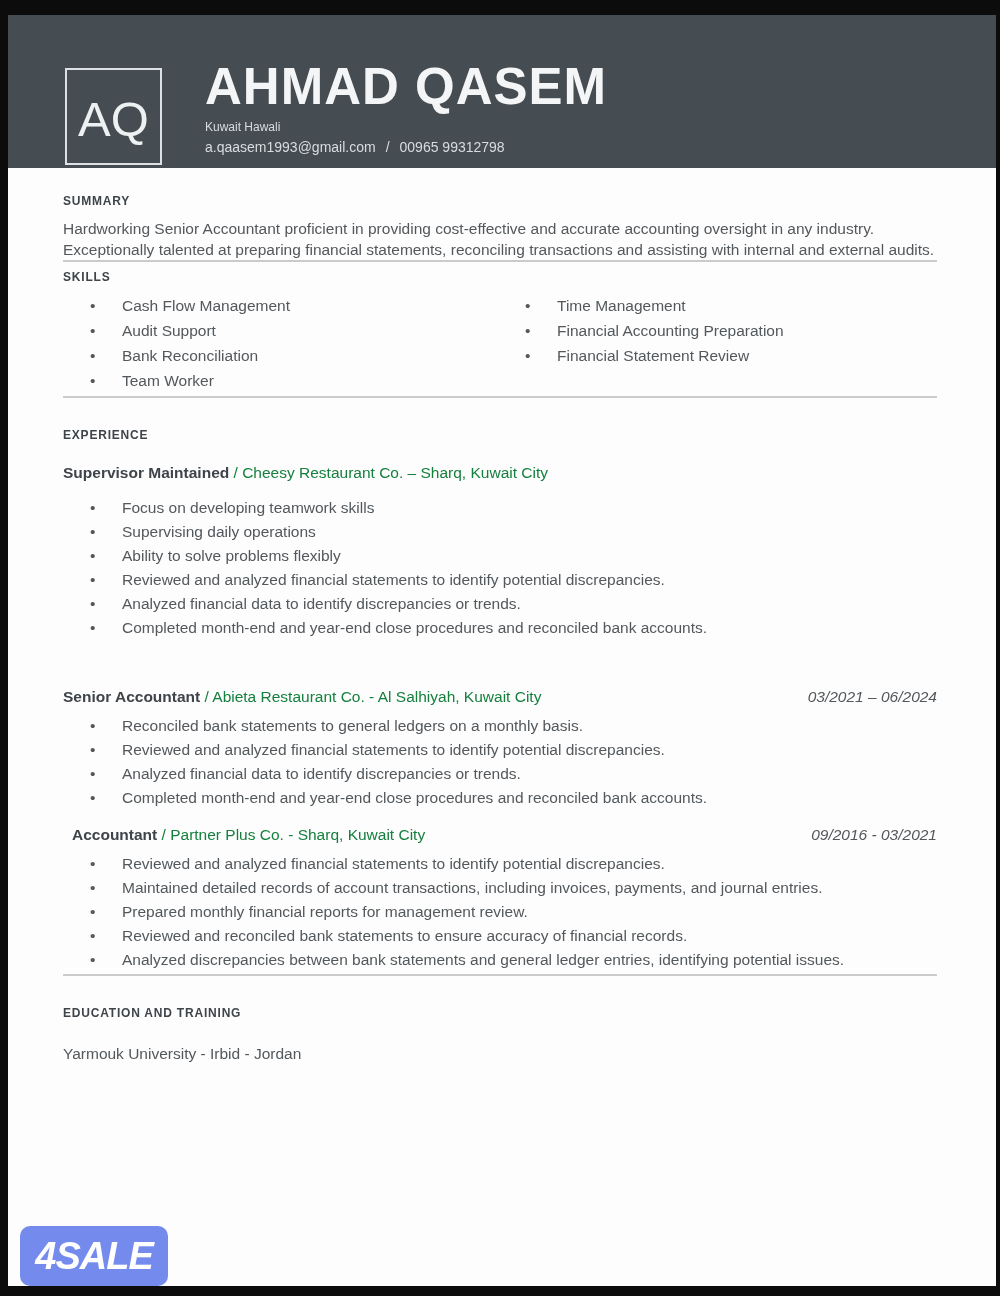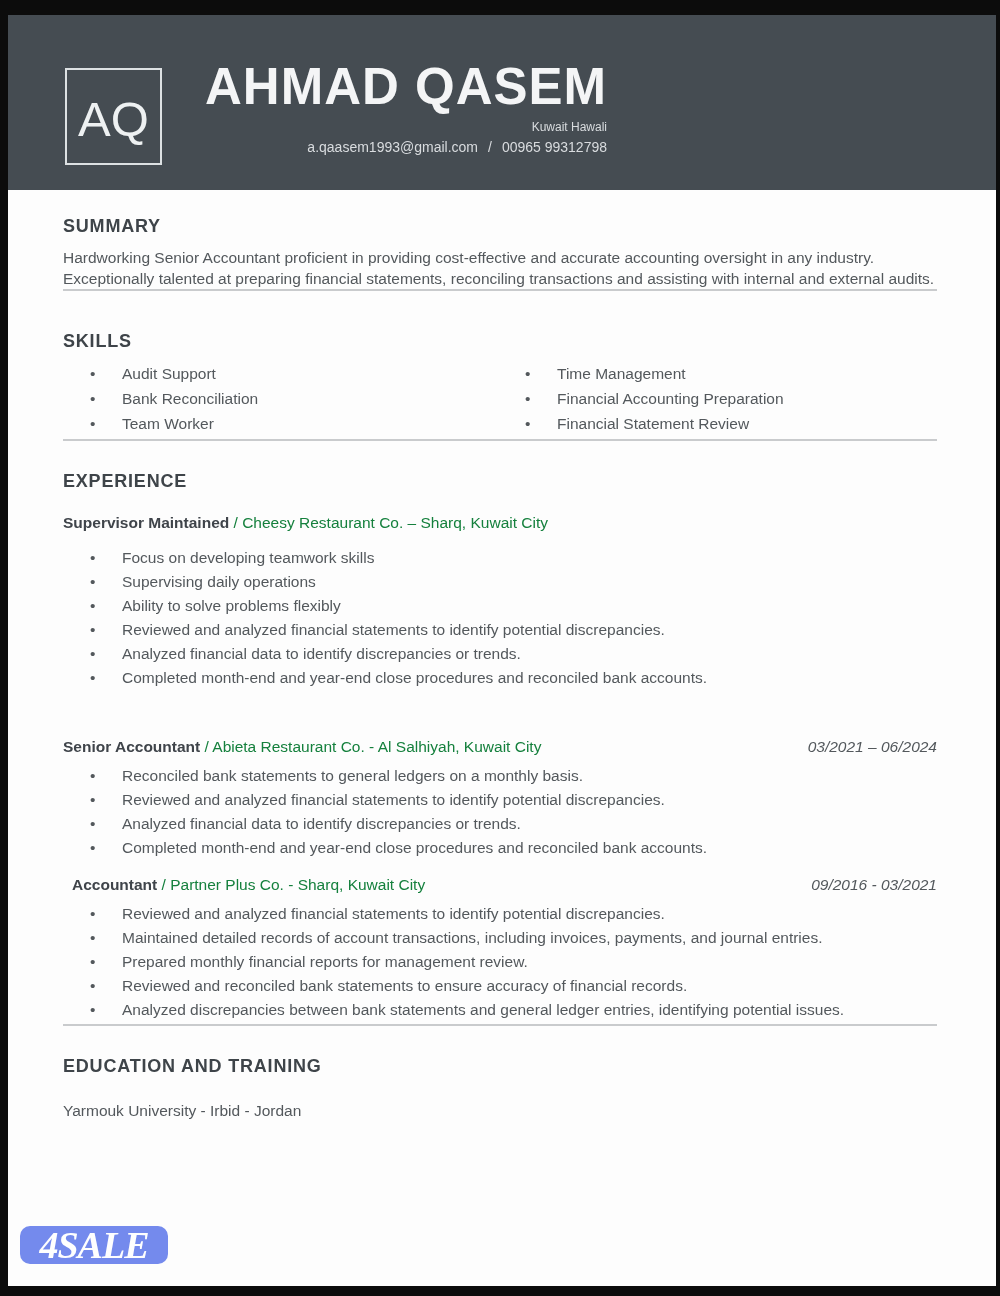--- a/index.html
+++ b/index.html
@@ -12,26 +12,25 @@
     border-color: #0c0c0c;
     border-width: 15px 4px 10px 8px;
     background: #fdfdfd;
     font-family: "Liberation Sans", "DejaVu Sans", sans-serif;
     overflow: hidden;
   }
 
   
   .header {
     box-sizing: border-box;
-    height: 175px;
+    height: 153px;
     background: #454c52;
     display: flex;
     align-items: flex-start;
     padding: 53px 0 0 57px;
-    text-align: right;
   }
   .monogram {
     box-sizing: border-box;
     width: 97px; height: 97px;
     border: 2px solid #dde1e3;
     color: #eef1f2;
     font-size: 49px;
     font-weight: 400;
     display: flex;
     align-items: center;
@@ -50,21 +49,21 @@
   }
   .person-location { margin-top: 10px; font-size: 12px; color: #d9dcdf; }
   .person-contact  { margin-top: 5px;  font-size: 14px; color: #d9dcdf; }
   .contact-sep { margin: 0 10px; }
 
   
   .content { padding: 0 59px 0 55px; color: #53585c; font-size: 15.5px; }
 
   h2.section-heading {
     margin: 0;
-    font-size: 18px;
+    font-size: 12px;
     font-weight: bold;
     color: #3e4449;
     letter-spacing: 0.8px;
   }
   .summary h2 { padding-top: 26px; }
   .summary p { margin: 11px 0 0; line-height: 20.5px; }
 
   hr.divider { border: none; border-top: 2px solid #c9cbcd; margin: 0; }
   .hr-1 { margin-top: 17px; }
   .hr-2 { margin-top: 22px; }
@@ -77,21 +76,21 @@
     line-height: 20px;
     margin-bottom: 5px;
   }
   ul.bullets li::before {
     content: "\2022";
     position: absolute;
     left: 27px;
     top: 0;
   }
 
-  .skills h2 { padding-top: 40px; }
+  .skills h2 { padding-top: 8px; }
   .skills-cols { display: flex; margin-top: 12px; }
   .skills-col-left { flex: 0 0 435px; }
   .skills-col-right { flex: 1 1 auto; }
 
   .experience h2 { padding-top: 30px; }
   .job-line {
     display: flex;
     justify-content: space-between;
     align-items: baseline;
   }
@@ -112,33 +111,32 @@
   .edu-degree { font-weight: bold; color: #3f444a; }
   .edu-date { font-style: italic; }
   .edu-school { margin-top: 25px; }
 
   
   .watermark {
     position: absolute;
     left: 12px;
     top: 1211px;
     width: 148px;
-    height: 38px;
+    height: 60px;
     border-radius: 10px;
     background: #6f86ed;
     opacity: 0.96;
     display: flex;
     align-items: center;
     justify-content: center;
     color: #ffffff;
     font-size: 38px;
     font-weight: bold;
     font-style: italic;
     letter-spacing: -1px;
-    font-family: Liberation Serif, serif;
   }
 </style>
 </head>
 <body>
 
 <div class="page">
 
   <div class="header">
     <div class="monogram">
       <span>AQ</span>
@@ -158,20 +156,21 @@
       <h2 class="section-heading">SUMMARY</h2>
       <p>Hardworking Senior Accountant proficient in providing cost-effective and accurate accounting oversight in any industry. Exceptionally talented at preparing financial statements, reconciling transactions and assisting with internal and external audits.</p>
     </section>
 
     <hr class="divider hr-1">
 
     <section class="skills">
       <h2 class="section-heading">SKILLS</h2>
       <div class="skills-cols">
         <ul class="bullets skills-col-left">
+          <li>Cash Flow Management</li>
           <li>Audit Support</li>
           <li>Bank Reconciliation</li>
           <li>Team Worker</li>
         </ul>
         <ul class="bullets skills-col-right">
           <li>Time Management</li>
           <li>Financial Accounting Preparation</li>
           <li>Financial Statement Review</li>
         </ul>
       </div>

